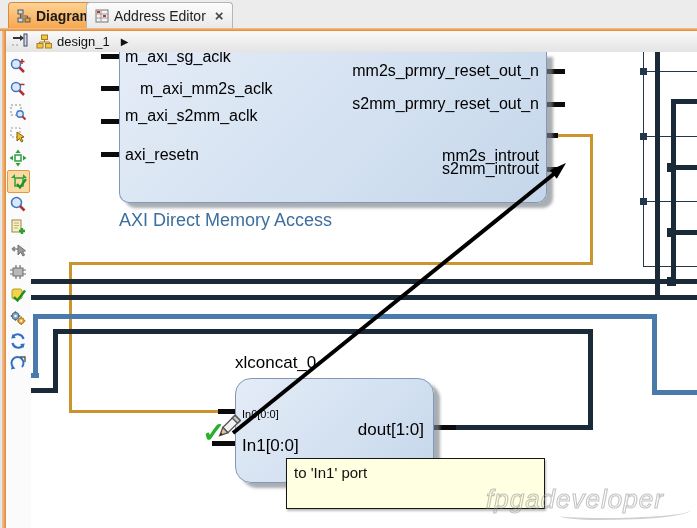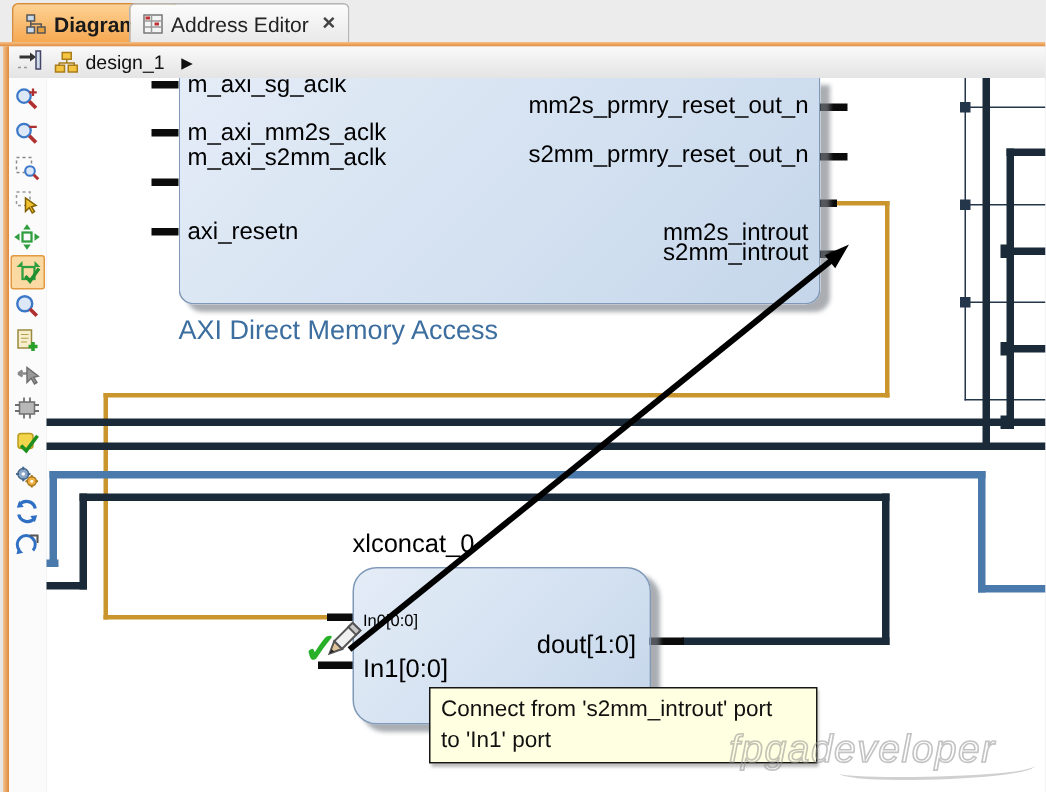--- a/index.html
+++ b/index.html
@@ -265,22 +265,22 @@
   <div class="wire" style="left:545px;top:102px;width:20px;height:5px;background:#0b0b0b;z-index:6;"></div>
   <div class="wire" style="left:545px;top:133px;width:13px;height:5px;background:#0b0b0b;z-index:6;"></div>
   <div class="wire" style="left:545px;top:167px;width:13px;height:5px;background:#0b0b0b;z-index:6;"></div>
 
   <div class="wire" style="left:218px;top:409px;width:18px;height:5px;background:#0b0b0b;z-index:6;"></div>
   <div class="wire" style="left:212px;top:441px;width:24px;height:5px;background:#0b0b0b;z-index:6;"></div>
   <div class="wire" style="left:432px;top:425px;width:24px;height:5px;background:#0b0b0b;z-index:6;"></div>
 
   <div class="block" style="left:119px;top:52px;width:426px;height:150px;border-top:none;border-radius:0 0 10px 10px;z-index:10;">
     <span class="portlabel" style="left:5px;top:5px;">m_axi_sg_aclk</span>
-    <span class="portlabel" style="left:5px;top:37px;">m_axi_mm2s_aclk</span>
-    <span class="portlabel" style="left:5px;top:54px;">m_axi_s2mm_aclk</span>
+    <span class="portlabel" style="left:20px;top:37px;">m_axi_mm2s_aclk</span>
+    <span class="portlabel" style="left:5px;top:64px;">m_axi_s2mm_aclk</span>
     <span class="portlabel" style="left:5px;top:103px;">axi_resetn</span>
     <span class="portlabel" style="right:7px;top:19px;">mm2s_prmry_reset_out_n</span>
     <span class="portlabel" style="right:7px;top:52px;">s2mm_prmry_reset_out_n</span>
     <span class="portlabel" style="right:7px;top:84px;margin-top:20px;">mm2s_introut</span>
     <span class="portlabel" style="right:7px;top:117px;">s2mm_introut</span>
   </div>
   <div class="blocktitle" id="dma-label" style="left:119px;top:210px;width:426px;z-index:10;">AXI Direct Memory Access</div>
 
   <div class="blocktitle" id="xl-title" style="left:235px;top:353px;width:197px;z-index:10;">xlconcat_0</div>
   <div class="block" style="left:235px;top:378px;width:197px;height:103px;border-radius:16px;z-index:10;">
@@ -298,20 +298,19 @@
   <svg id="cursor-pencil" width="32" height="34" viewBox="0 0 24 24">
     <g transform="rotate(45 12 12)">
       <rect x="9.5" y="2" width="5.5" height="13" fill="#f0f0f0" stroke="#555" stroke-width="1"></rect>
       <rect x="9.5" y="2" width="5.5" height="3" fill="#c8c8c8" stroke="#555" stroke-width="1"></rect>
       <polygon points="9.5,15 15,15 12.2,21" fill="#e2c49a" stroke="#555" stroke-width="1"></polygon>
       <polygon points="11.4,18.7 13.1,18.7 12.2,21" fill="#222"></polygon>
     </g>
   </svg>
 
   <div id="tooltip">
-    <div>Connect from 's2mm_introut' port</div>
     <div>to 'In1' port</div>
   </div>
 
   <span id="watermark">fpgadeveloper</span>
   <div id="watermark-swoosh"></div>
 
 </div>
 
 </body></html>

